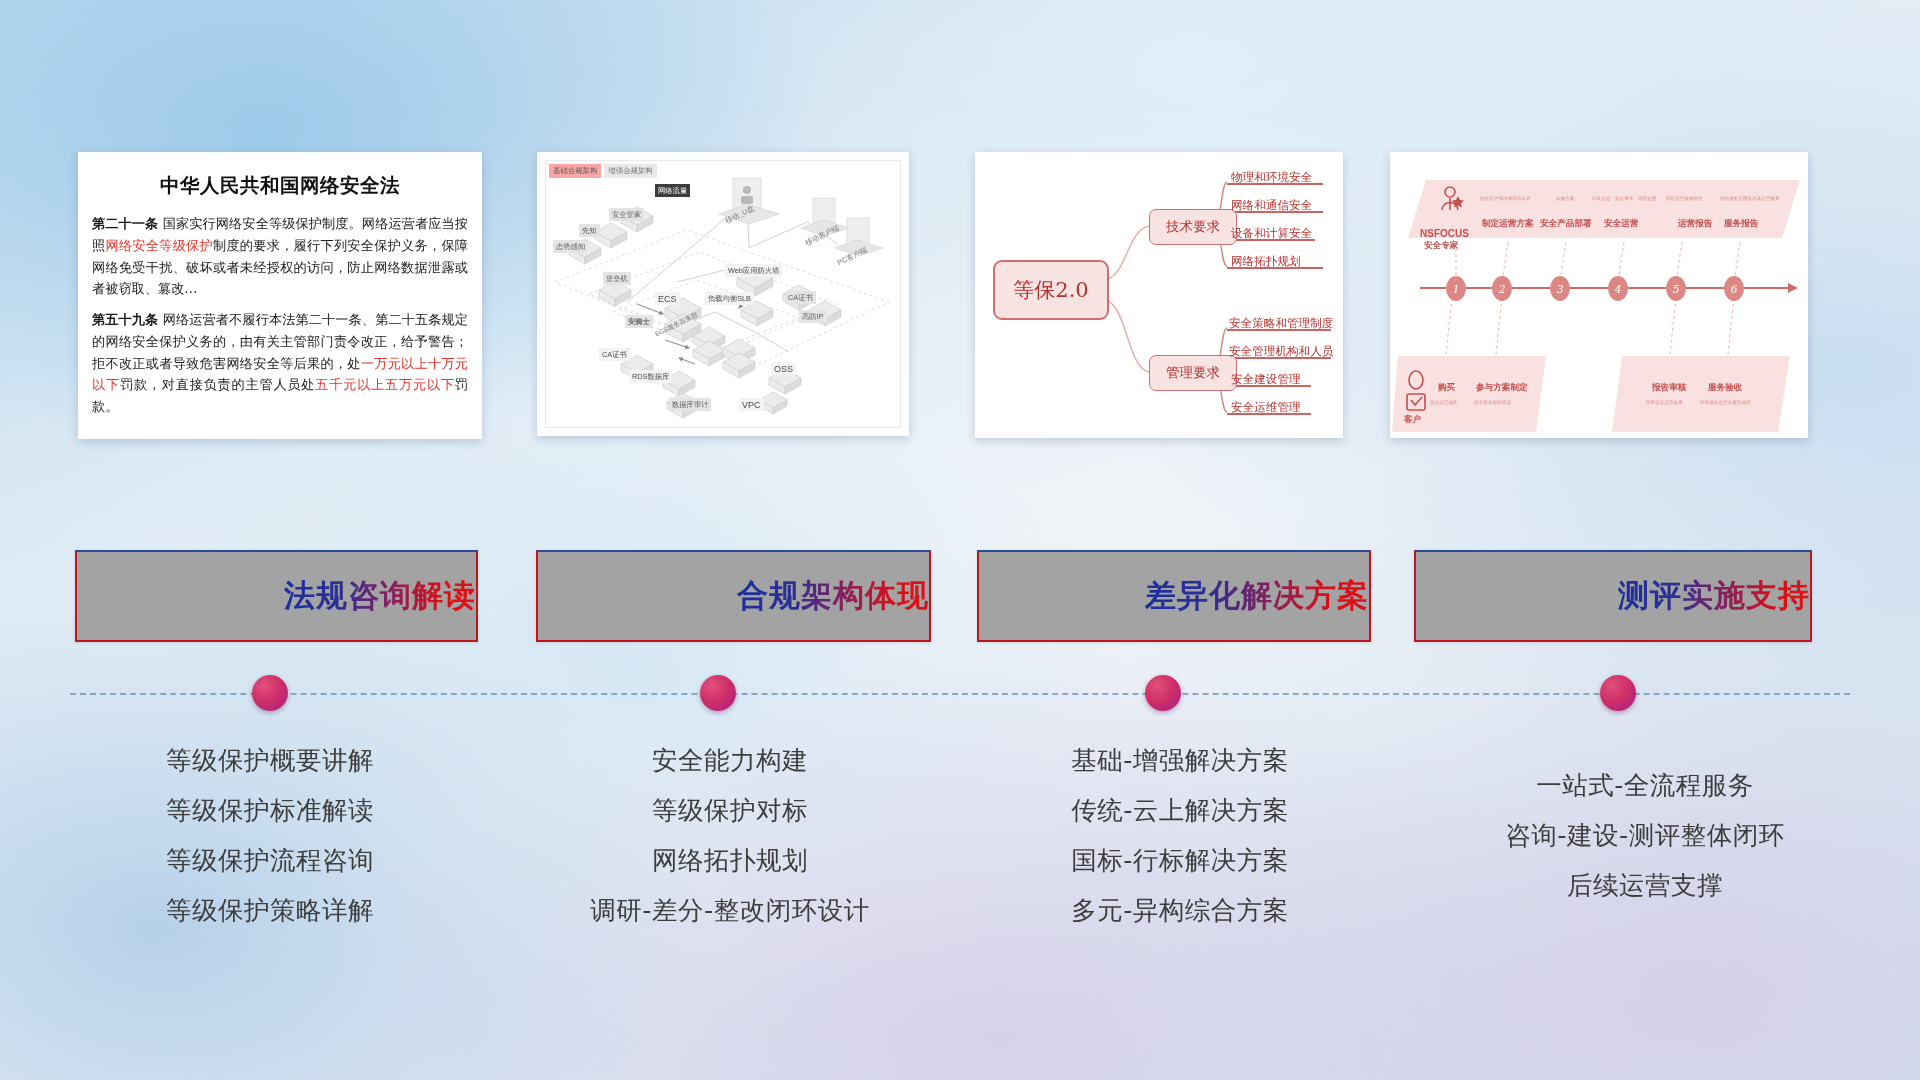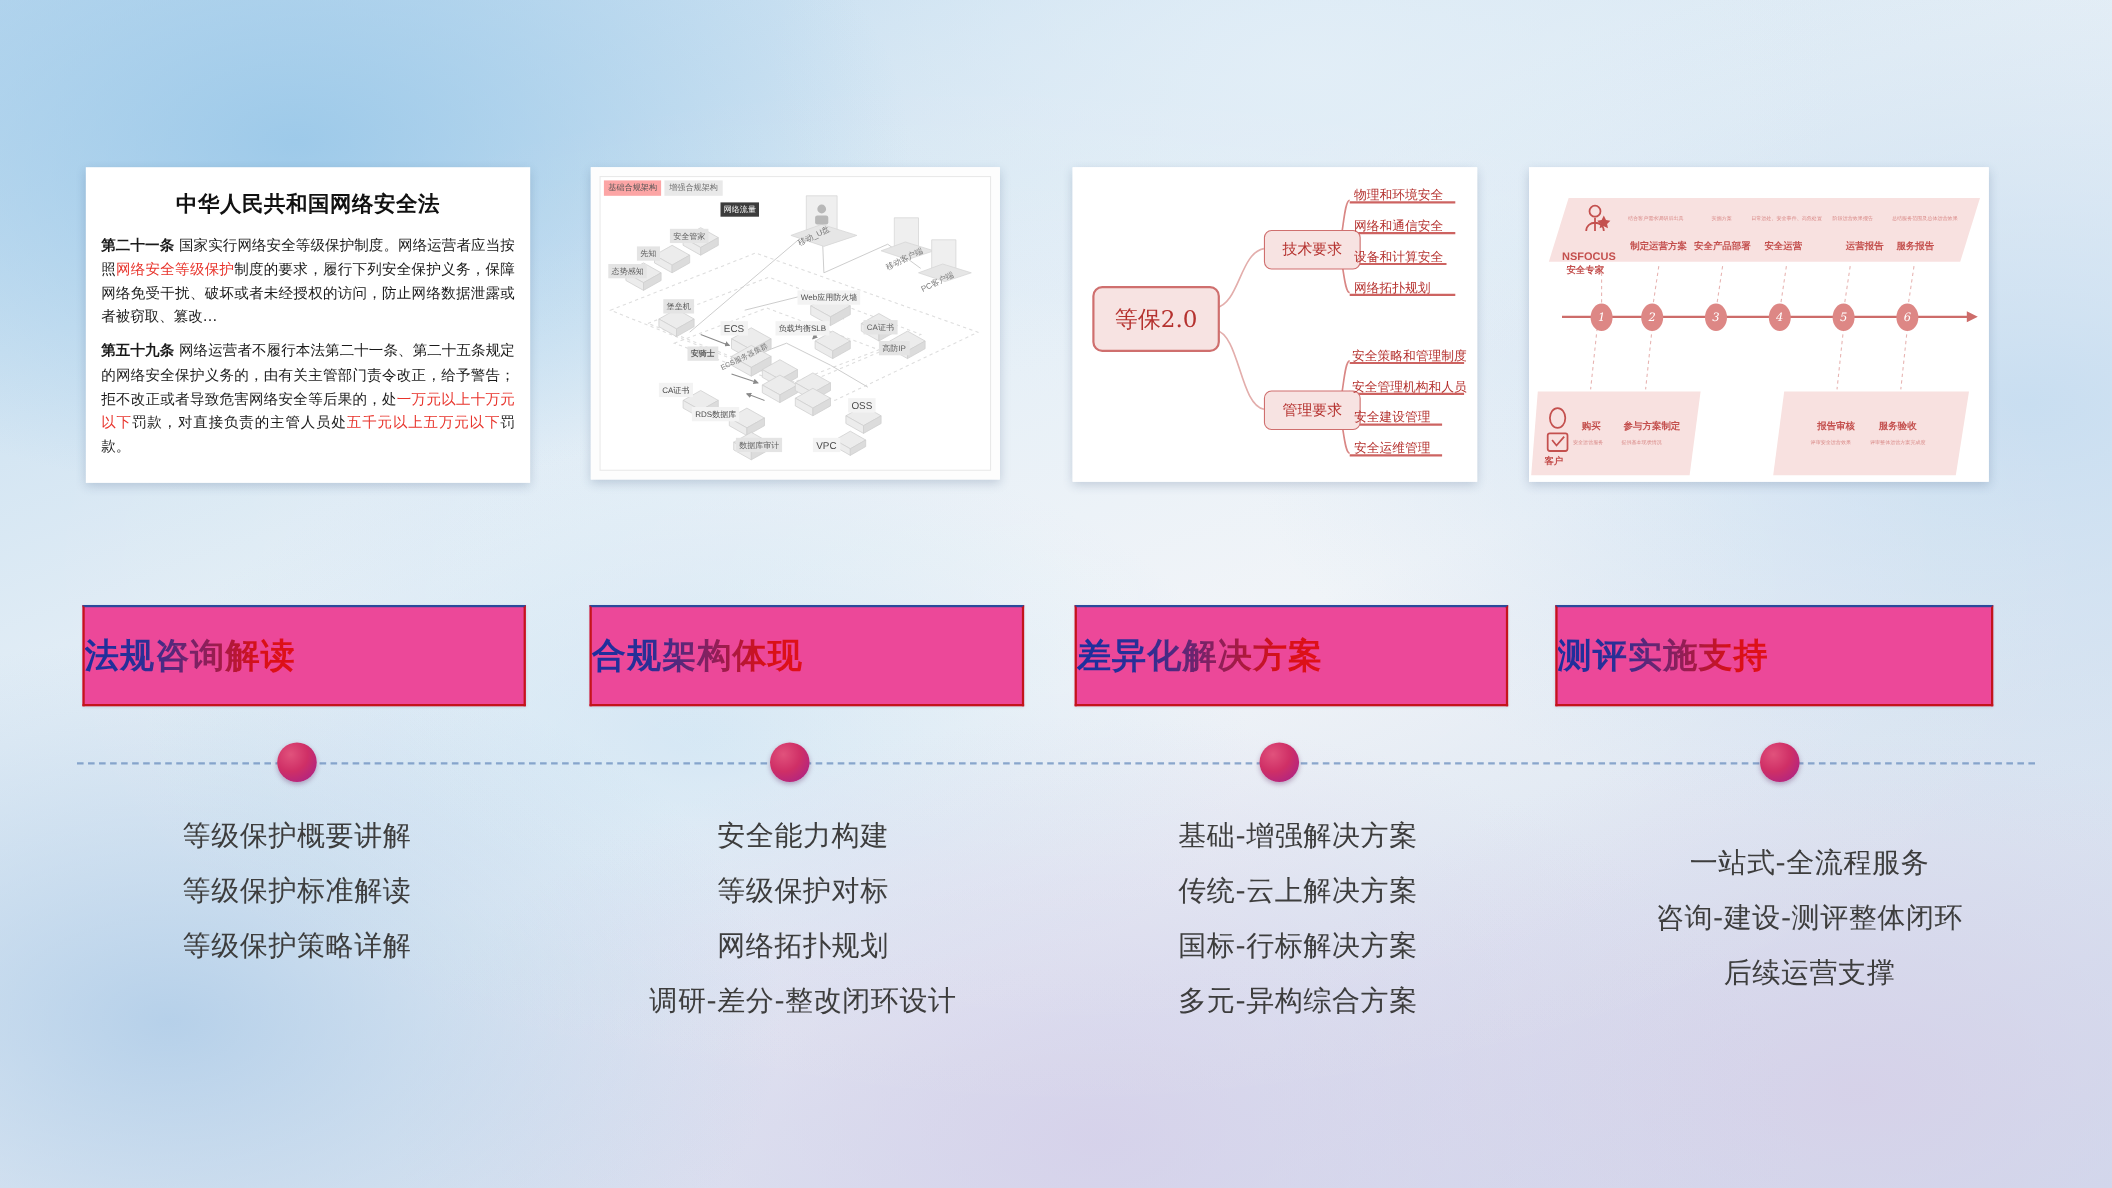--- a/index.html
+++ b/index.html
@@ -71,23 +71,23 @@
   .flow{position:relative;width:100%;height:100%;background:#fff;}
   .flow svg{position:absolute;inset:0;}
   .fbig{position:absolute;color:#c4504e;font-weight:700;font-size:8.6px;white-space:nowrap;}
   .fsml{position:absolute;color:#d98b89;font-size:4.6px;white-space:nowrap;}
   .fnum{position:absolute;width:20px;height:25px;border-radius:50%;background:#dd8785;
         color:#fff;font-size:10.5px;display:flex;align-items:center;justify-content:center;
         font-family:"DejaVu Serif","Liberation Serif",serif;font-style:italic;}
 
   
   .heads{position:absolute;left:0;top:550px;width:1920px;height:92px;}
-  .headbox{position:absolute;top:0;height:88px;background:#ec4899;
+  .headbox{position:absolute;top:0;height:88px;background:#a3a3a3;
            border:2px solid #c4141b;border-top:2px solid #2b4a9b;
-           display:flex;align-items:center;justify-content:flex-start;
+           display:flex;align-items:center;justify-content:flex-end;
            box-shadow:0 1px 3px rgba(0,0,0,.10);}
   .headbox span{font-size:31px;font-weight:600;letter-spacing:1px;
     background:linear-gradient(90deg,#1c2f9e 0%,#2a2f96 28%,#8e1f59 58%,#d81016 82%,#e01019 100%);
     -webkit-background-clip:text;background-clip:text;color:transparent;
     font-family:"DejaVu Sans","Liberation Sans",sans-serif;}
   .headbox.h1{left:75px;width:399px;}
   .headbox.h2{left:536px;width:391px;}
   .headbox.h3{left:977px;width:390px;}
   .headbox.h4{left:1414px;width:394px;}
 
@@ -405,20 +405,21 @@
     <div class="dot d1"></div>
     <div class="dot d2"></div>
     <div class="dot d3"></div>
     <div class="dot d4"></div>
   </div>
 
   <div class="cols">
     <div class="col k1">
       <div>等级保护概要讲解</div>
       <div>等级保护标准解读</div>
+      <div>等级保护流程咨询</div>
       <div>等级保护策略详解</div>
     </div>
     <div class="col k2">
       <div>安全能力构建</div>
       <div>等级保护对标</div>
       <div>网络拓扑规划</div>
       <div>调研-差分-整改闭环设计</div>
     </div>
     <div class="col k3">
       <div>基础-增强解决方案</div>

